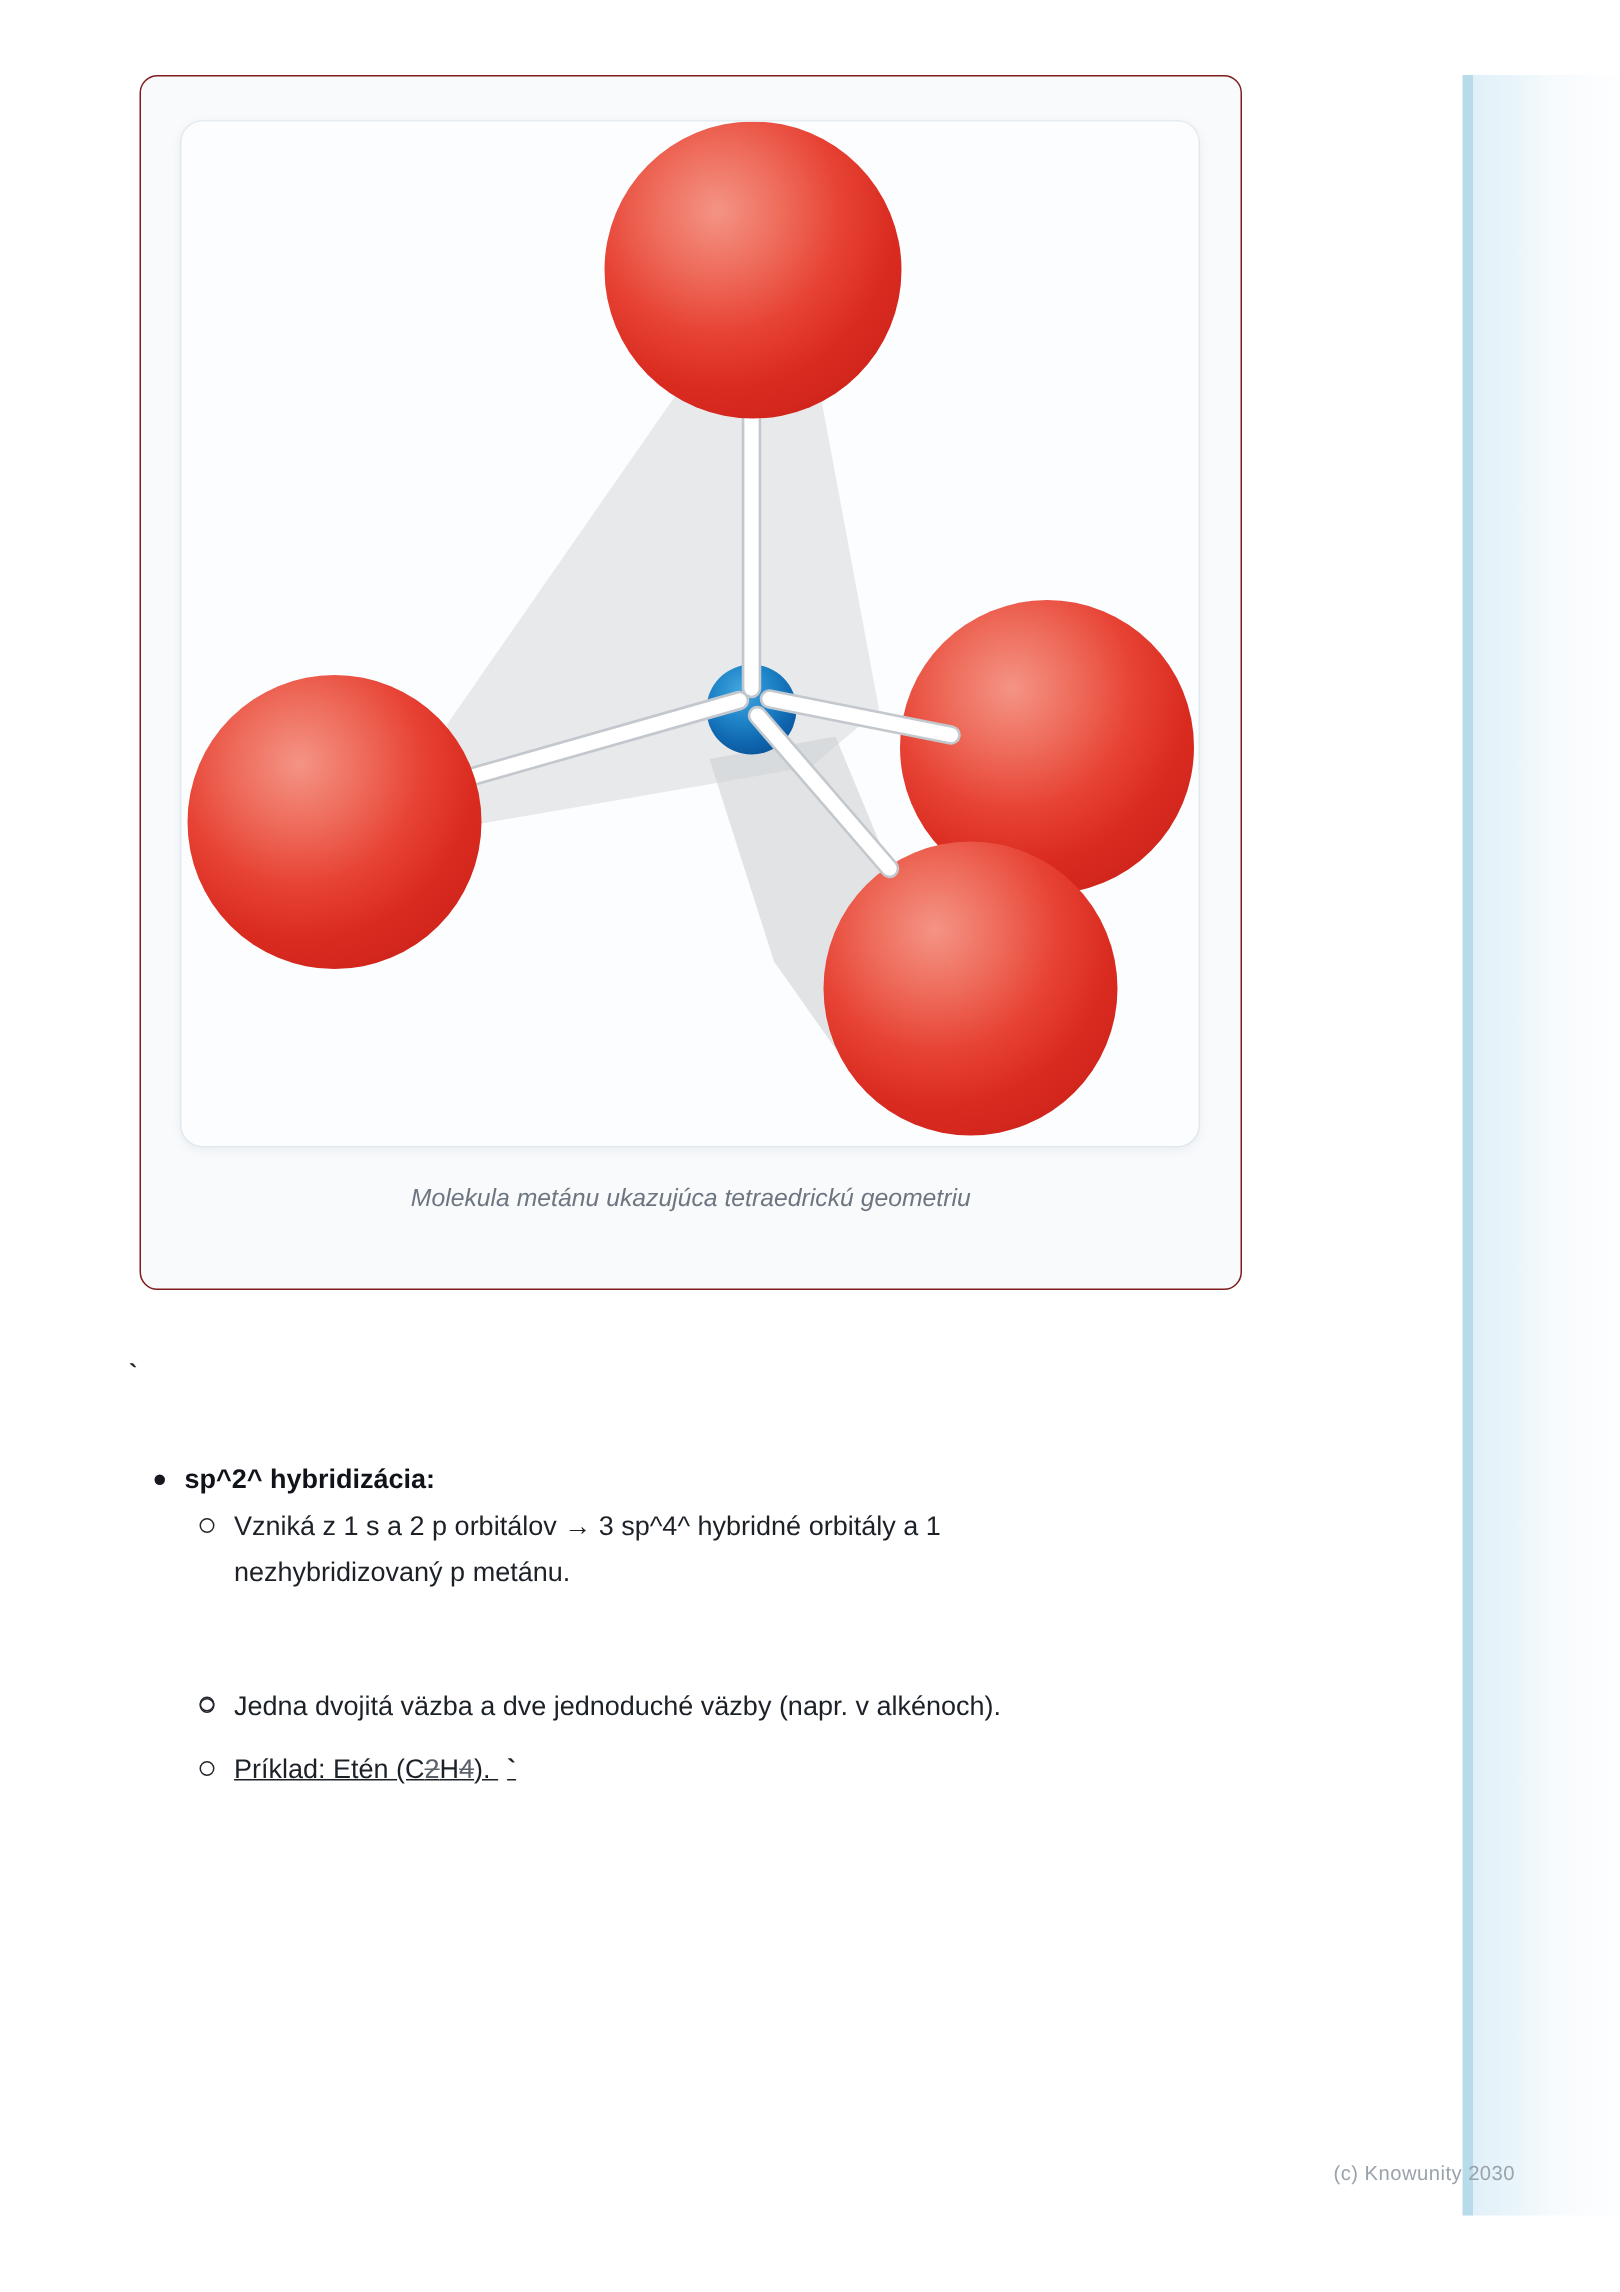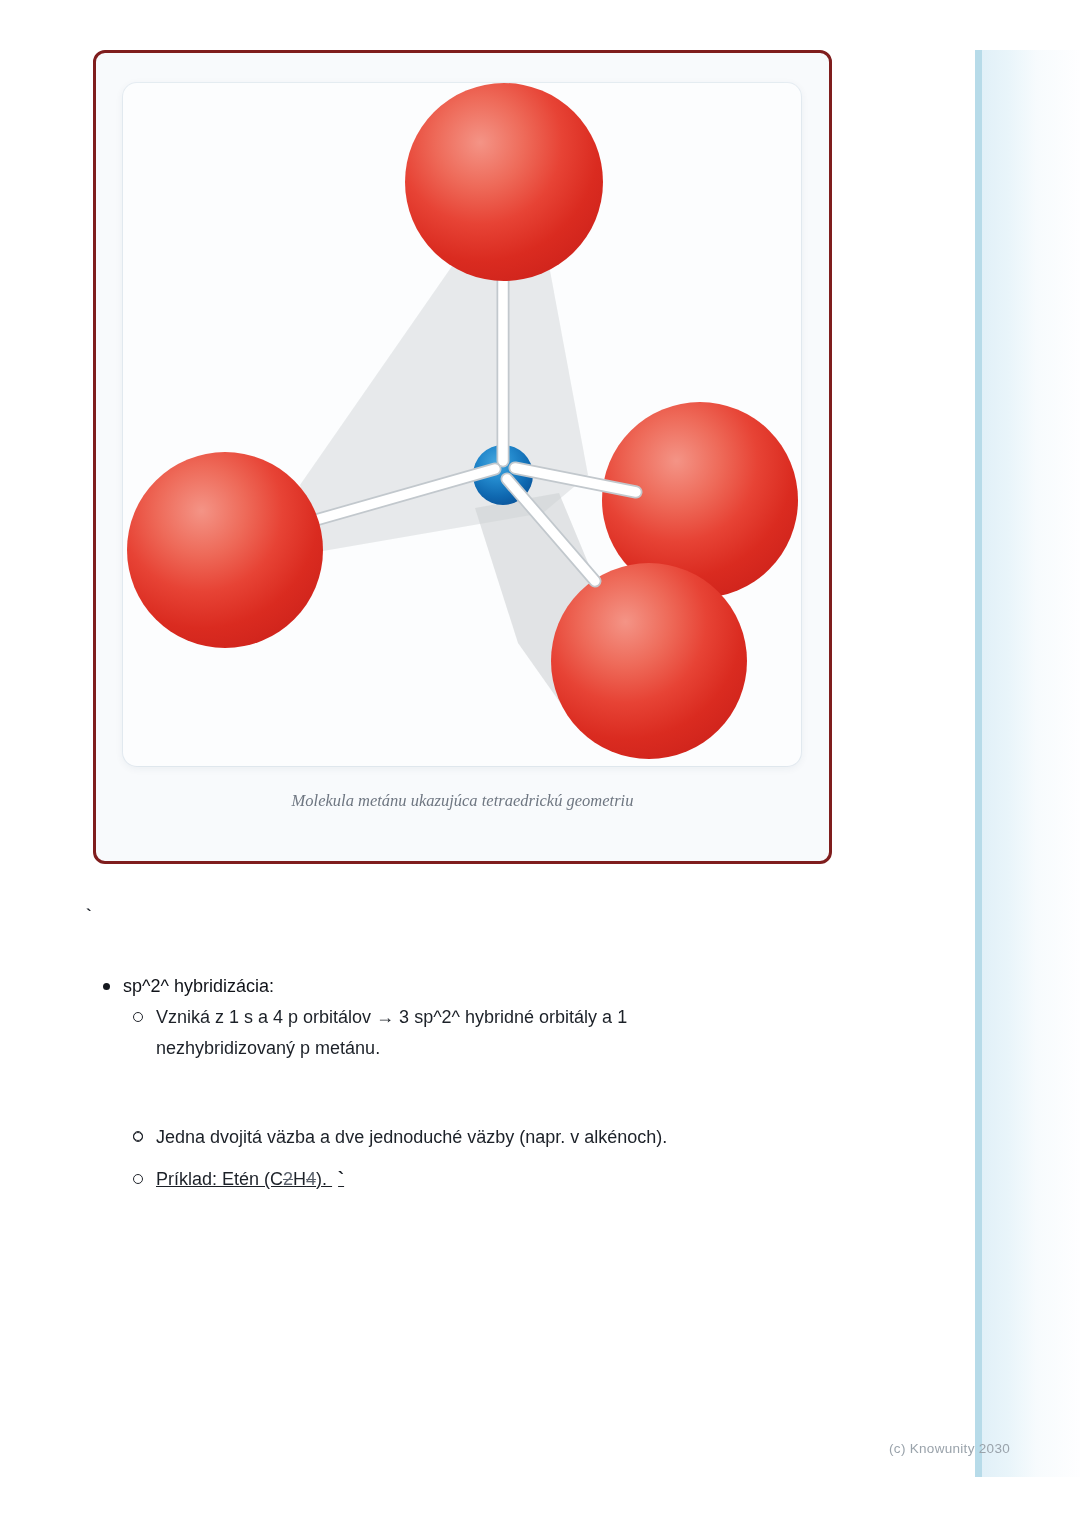--- a/index.html
+++ b/index.html
@@ -8,21 +8,21 @@
 
   
   .side-stripe{
     position:absolute;left:975px;top:50px;width:105px;height:1427px;z-index:1;
     background:linear-gradient(to right,#b7dbe9 0px,#b7dbe9 7px,#e1f0f8 7px,#e9f5fa 34px,#f7fbfd 62px,#fefeff 100%);
   }
 
   
   .figure-card{
     position:absolute;left:93px;top:50px;width:733px;height:808px;z-index:2;
-    background:#f8fafc;border:3px solid #7f1d1d;border-radius:12px;font-family:Liberation Serif, serif;
+    background:#f8fafc;border:1px solid #7f1d1d;border-radius:12px;
   }
   .figure-panel{
     position:absolute;left:27px;top:30px;width:678px;height:683px;
     background:#fcfdfe;border-radius:14px;
     box-shadow:0 2px 8px rgba(25,55,90,.07), 0 0 0 1px rgba(205,220,232,.35);
     overflow:hidden;
   }
   .figure-caption{
     position:absolute;left:0;right:0;top:736px;margin:0;text-align:center;
     font-style:italic;font-size:16.5px;line-height:24px;color:#6e7681;
@@ -32,21 +32,21 @@
   .stray-tick{
     position:absolute;left:86px;top:906px;z-index:2;
     font-size:17px;font-weight:600;color:#1a1f27;
   }
 
   
   .notes{position:absolute;left:0;top:0;z-index:2;color:#14171d;}
   .main-row{
     position:absolute;left:103px;top:971px;width:720px;
     display:flex;align-items:flex-start;
-    font-size:18px;line-height:31px;font-weight:400;color:#101319;
+    font-size:18px;line-height:31px;font-weight:700;color:#101319;
   }
   .disc{flex:0 0 auto;width:7px;height:7px;border-radius:50%;background:#15181e;margin:12px 13px 0 0;}
   .sub-item{
     position:absolute;left:133px;width:660px;
     display:flex;align-items:flex-start;
     font-size:18px;line-height:31px;font-weight:400;color:#1c2128;
   }
   .sub-item .circ{
     flex:0 0 auto;width:8px;height:8px;border-radius:50%;
     border:1.7px solid #23272e;background:transparent;margin:10px 13px 0 0;
@@ -124,21 +124,21 @@
 
   <div class="notes">
 
     <div class="main-row">
       <span class="disc"></span>
       <span>sp^2^ hybridizácia:</span>
     </div>
 
     <div class="sub-item" style="top:1002px;">
       <span class="circ"></span>
-      <span class="sub-text"><span>Vzniká z 1 s a 4 p orbitálov → 3 sp^2^ hybridné orbitály a 1</span><br><span>nezhybridizovaný p metánu.</span></span>
+      <span class="sub-text"><span>Vzniká z 1 s a 2 p orbitálov → 3 sp^4^ hybridné orbitály a 1</span><br><span>nezhybridizovaný p metánu.</span></span>
     </div>
 
     <div class="sub-item" style="top:1122px;">
       <span class="circ"></span>
       <span class="sub-text">Jedna dvojitá väzba a dve jednoduché väzby (napr. v alkénoch).</span>
     </div>
 
     <div class="sub-item" style="top:1121px;">
       <span class="circ"></span>
     </div>

